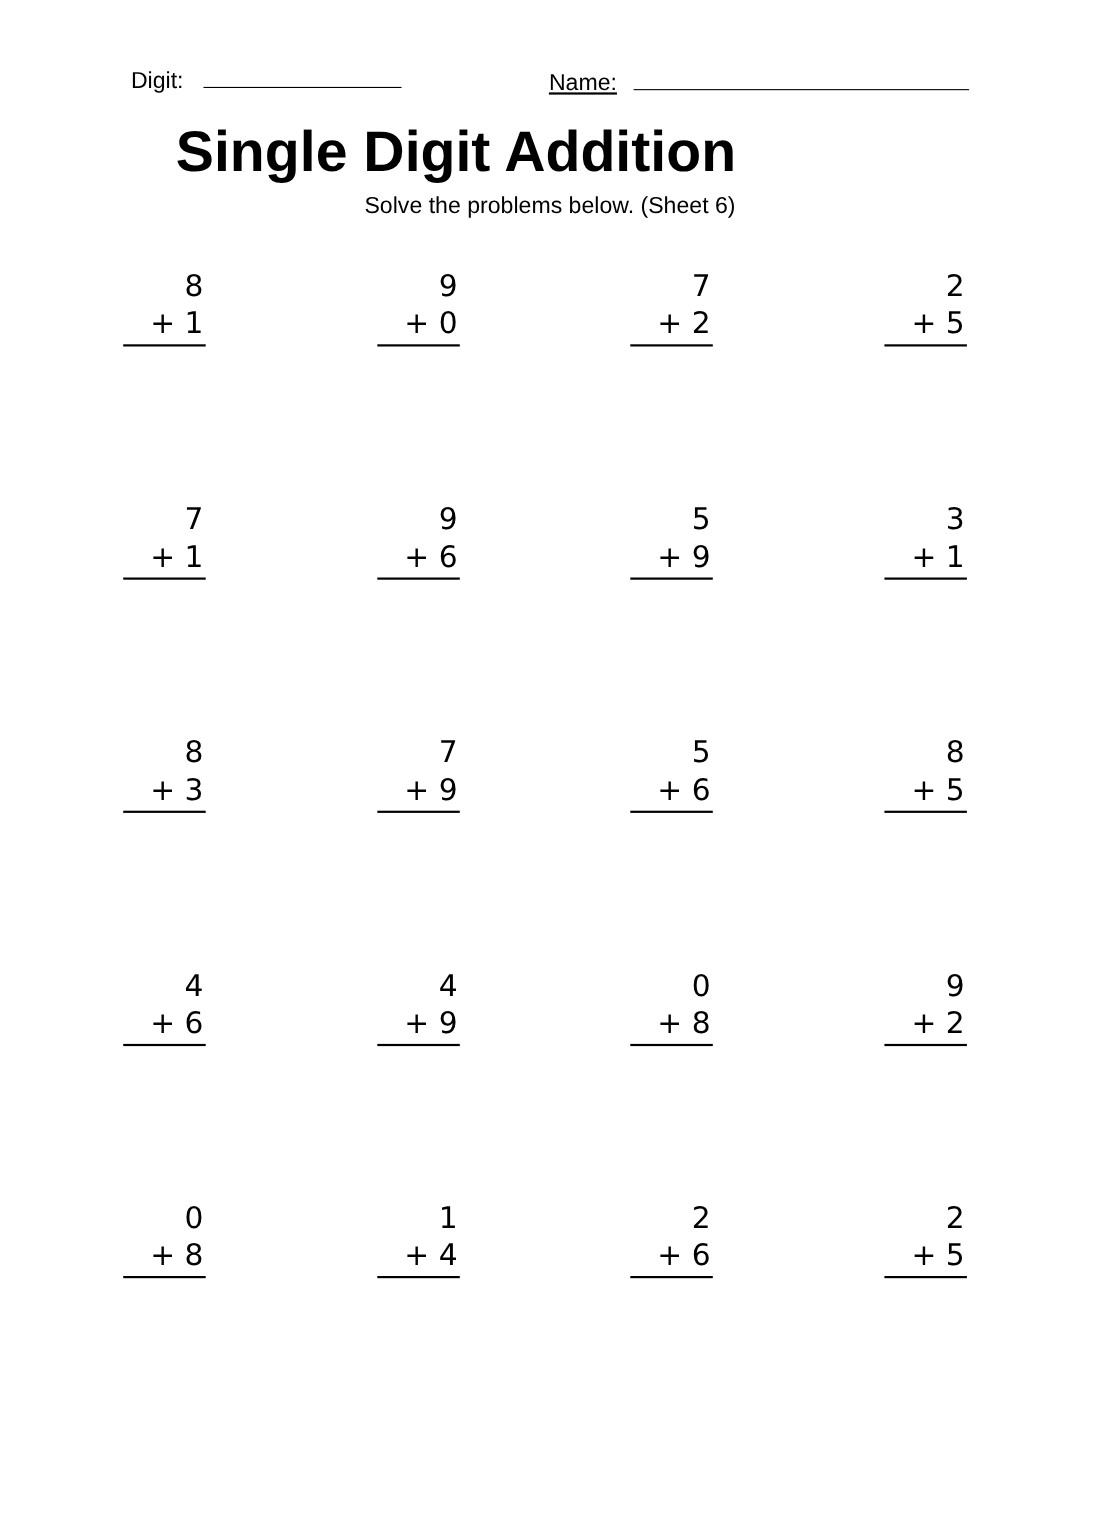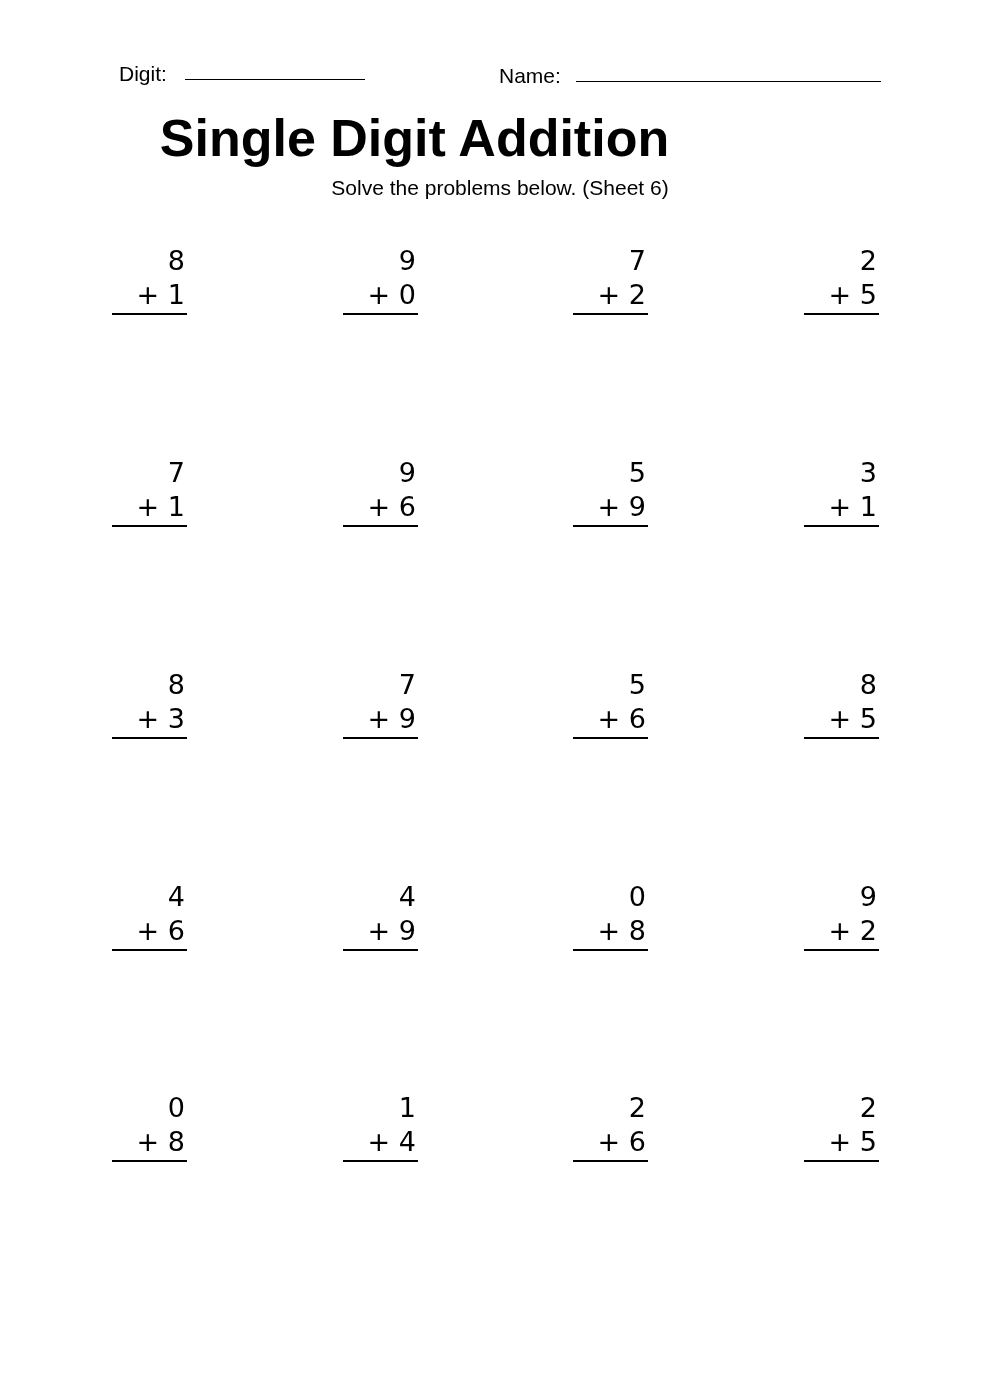--- a/index.html
+++ b/index.html
@@ -1,21 +1,21 @@
 <!DOCTYPE html>
 <html><head>
   <meta charset="utf-8">
   <style>
     html, body { margin: 0; padding: 0; background: #ffffff; }
     body { width: 1000px; height: 1395px; position: relative; overflow: hidden; color: #000; }
     .hdr-label { position: absolute; font-family: "Liberation Sans", sans-serif; font-size: 21px; }
     .hdr-line { position: absolute; border-bottom: 1.5px solid #000; }
     #date-label { left: 119px; top: 62px; }
     #date-line { left: 185px; top: 79px; width: 180px; }
-    #name-label { left: 499px; top: 64px; }
+    #name-label { left: 499px; top: 64px; text-decoration: underline; }
     #name-line { left: 576px; top: 81px; width: 305px; }
     .title { position: absolute; left: 0; width: 829px; top: 108px; text-align: center;
       font-family: "Liberation Sans", sans-serif; font-weight: bold; font-size: 52px; line-height: 60px; }
     .subtitle { position: absolute; left: 0; width: 1000px; top: 175px; text-align: center;
       font-family: "Liberation Sans", sans-serif; font-size: 21px; line-height: 26px; }
     .grid { position: absolute; left: 0; top: 0; }
     .problem { position: absolute; width: 75px; font-family: "DejaVu Sans", sans-serif; font-size: 27px; }
     .problem .top { text-align: right; height: 34px; line-height: 34px; padding-right: 2px; }
     .problem .bot { text-align: right; height: 34px; line-height: 34px; padding-right: 2px; }
     .problem .rule { border-bottom: 2px solid #000; height: 0; margin-top: 1px; }

